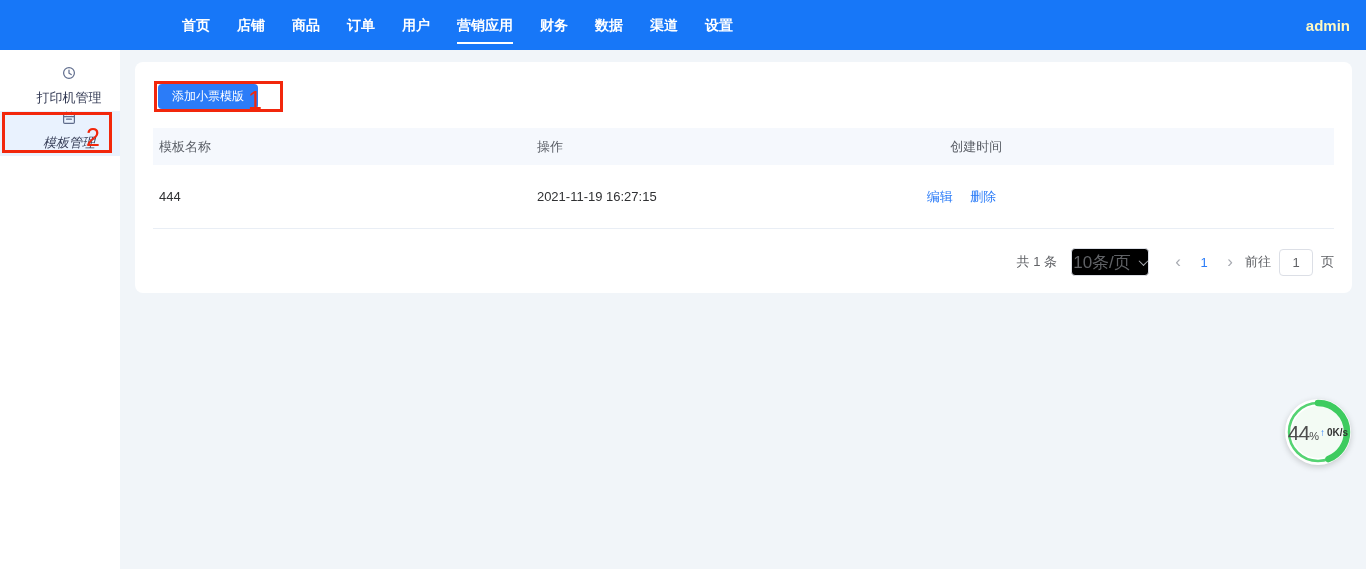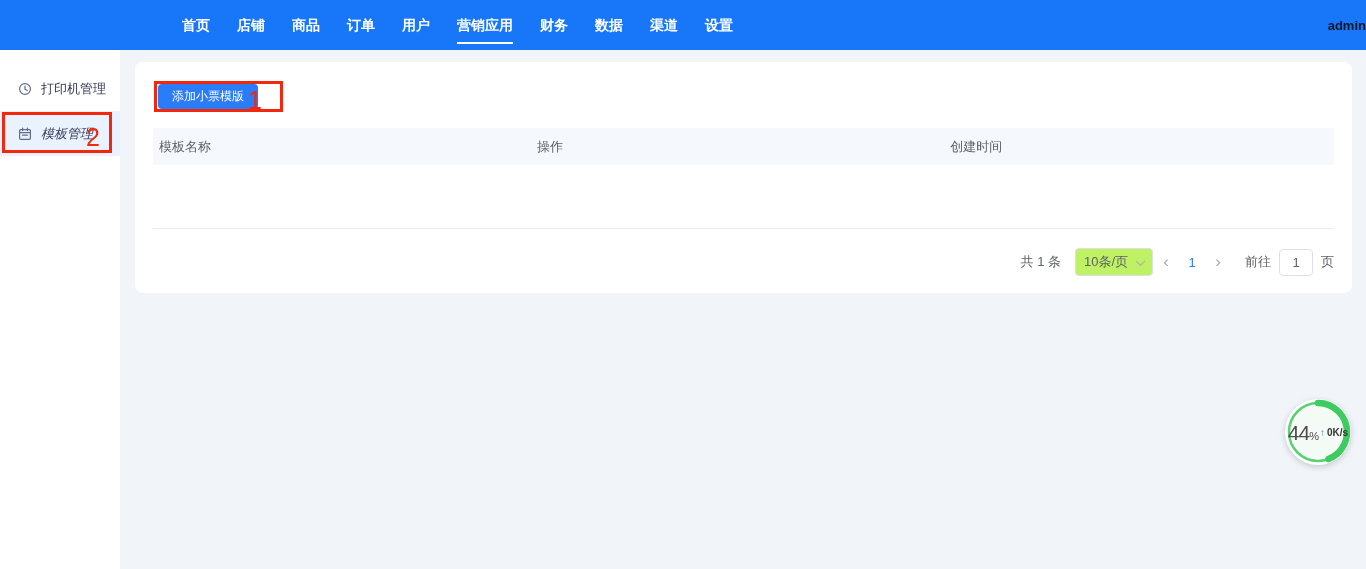--- a/index.html
+++ b/index.html
@@ -22,30 +22,30 @@
   .nav-items { display:flex; gap:27px; margin-left:137px; }
   .nav-item {
     color:#ffffff; font-size:14px; font-weight:700;
     height:50px; line-height:50px; position:relative; cursor:pointer;
     white-space:nowrap;
   }
   .nav-item.active::after {
     content:""; position:absolute; left:0; right:0; bottom:6px;
     height:2px; background:#ffffff;
   }
-  .nav-user { margin-left:auto; color:#0f172a; font-size:13px; font-weight:700; cursor:pointer; }
+  .nav-user { margin-left:auto; margin-right:16px; color:#fef9c3; font-size:15px; font-weight:700; cursor:pointer; }
 
   
   .sidebar {
     position:absolute; top:50px; left:0; width:120px; height:519px;
     background:#ffffff; padding-top:16px; z-index:2;
   }
   .side-item {
     height:45px; display:flex; align-items:center;
-    padding-left:18px; gap:9px; font-size:13px; color:#333a54; cursor:pointer;
+    padding-left:18px; gap:9px; font-size:13px; color:#333a54; cursor:pointer;flex-direction:column;
   }
   .side-item.active { background:#e9f2fe;font-style:italic; }
   .side-icon { width:14px; height:14px; color:#5f6c8c; flex:0 0 auto; display:flex; }
   .side-icon svg { width:14px; height:14px; }
 
   
   .main {
     position:absolute; top:50px; left:120px; width:1246px; height:519px;
     background:#f1f5f9;
   }
@@ -75,30 +75,30 @@
   .link { color:#2b7cf8; cursor:pointer; margin-right:14px; text-decoration:none; font-size:13px; }
 
   .pagination {
     display:flex; align-items:center; justify-content:flex-end;
     margin-top:19px; font-size:13px; color:#606266; height:28px;
   }
   .pg-total { margin-right:14px; }
   .page-size-select {
     width:78px; height:28px; border:1px solid #dcdfe6; border-radius:4px;
     display:flex; align-items:center; justify-content:center; gap:9px;
-    font-size:13px; color:#606266; cursor:pointer; background:#bef264;
+    font-size:17px; color:#606266; cursor:pointer; margin-right:16px; background:#000000;
   }
   .chev {
     width:7px; height:7px;
     border-right:1.5px solid #a8abb2; border-bottom:1.5px solid #a8abb2;
     transform:rotate(45deg) translate(-1px,-1px);
   }
   .pg-arrow { color:#a8abb2; font-size:17px; width:26px; text-align:center; cursor:pointer; line-height:28px; }
   .pg-num { color:#2b7cf8; width:26px; text-align:center; cursor:pointer; }
-  .pg-goto-label { margin-left:14px; }
+  .pg-goto-label { margin-left:2px; }
   .goto-input {
     width:34px; height:27px; border:1px solid #dcdfe6; border-radius:4px;
     text-align:center; font-size:13px; color:#606266; margin:0 8px;
     font-family:"Liberation Sans", sans-serif; background:#fff;
   }
   .pg-unit { }
 
   
   .anno { position:absolute; border:3px solid #f2270c; z-index:20; pointer-events:none; }
   .anno-1 { left:154px; top:81px; width:129px; height:31px; }
@@ -169,20 +169,26 @@
   <div class="card">
     <button class="add-btn">添加小票模版</button>
 
     <div class="table-wrap">
       <div class="thead">
         <div class="th col1">模板名称</div>
         <div class="th col3">操作</div>
         <div class="th col2">创建时间</div>
       </div>
       <div class="trow">
+        <div class="td col1">444</div>
+        <div class="td col2">2021-11-19 16:27:15</div>
+        <div class="td col3">
+          <a class="link">编辑</a>
+          <a class="link">删除</a>
+        </div>
       </div>
 
       <div class="pagination">
         <span class="pg-total">共 1 条</span>
         <div class="page-size-select">
           <span>10条/页</span>
           <span class="chev"></span>
         </div>
         <span class="pg-arrow">‹</span>
         <span class="pg-num">1</span>

